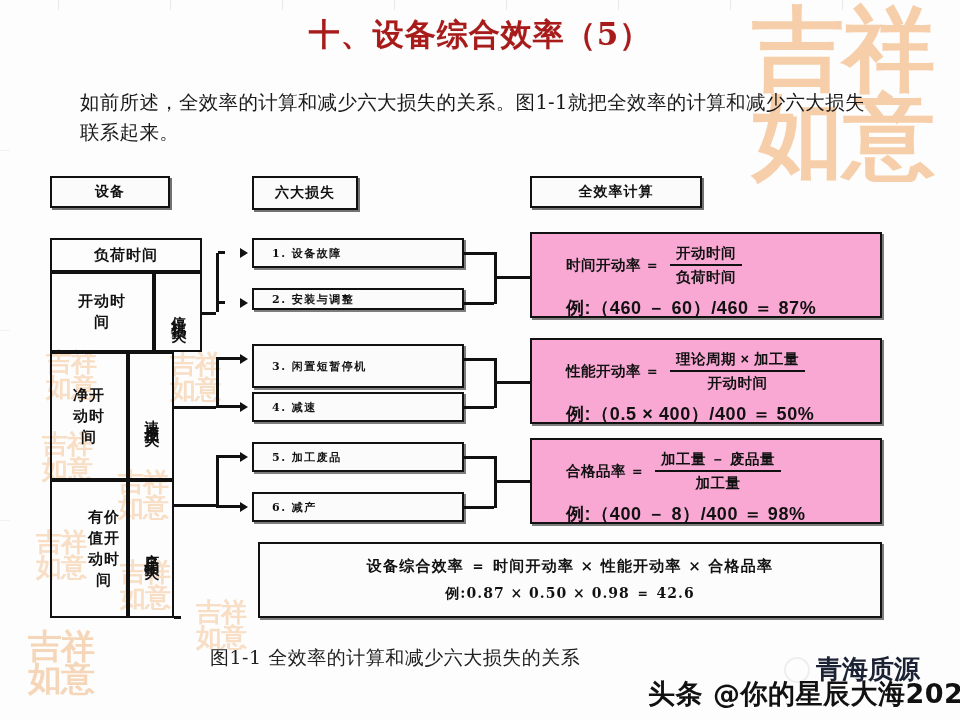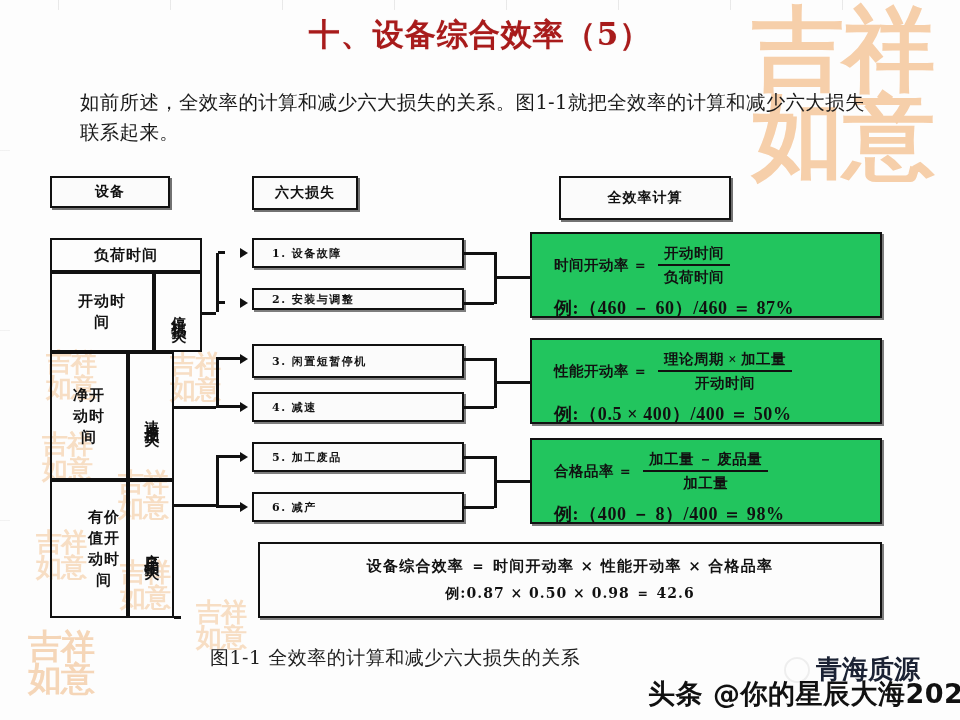--- a/index.html
+++ b/index.html
@@ -149,24 +149,24 @@
     font-weight: 700;
     color: #111;
     font-family: "DejaVu Serif", "Liberation Serif", serif;
     letter-spacing: 1.5px;
     box-shadow: 2px 2px 0 rgba(0,0,0,.5);
   }
 
   .formula-box {
     position: absolute;
     border: 2.5px solid #111;
-    background: #22c55e;
+    background: #f9a8d4;
     box-shadow: 2px 2px 0 rgba(0,0,0,.5);
-    padding: 10px 0 8px 22px;
-    font-family: Liberation Serif, serif;
+    padding: 10px 0 8px 34px;
+    font-family: Liberation Sans, sans-serif;
     color: #111;
   }
   .frow {
     display: flex; align-items: center;
     font-size: 14.5px; font-weight: 700; letter-spacing: .5px;
   }
   .frac { display: inline-flex; flex-direction: column; align-items: center; margin-left: 6px; }
   .frac .num { padding: 0 6px 1px 6px; border-bottom: 2px solid #111; }
   .frac .den { padding: 2px 6px 0 6px; }
   .example { margin-top: 9px; font-size: 18px; font-weight: 700; letter-spacing: .6px; }
@@ -271,21 +271,21 @@
     <div class="body-text">如前所述，全效率的计算和减少六大损失的关系。图1-1就把全效率的计算和减少六大损失联系起来。</div>
 
     <div class="diagram">
 
       <div class="box hdr" style="left:50px; top:176px; width:120px; height:32px;">
         <span>设备</span>
       </div>
       <div class="box hdr" style="left:252px; top:176px; width:106px; height:34px;">
         <span>六大损失</span>
       </div>
-      <div class="box hdr" style="left:530px; top:176px; width:172px; height:44px;margin-left:29px;">
+      <div class="box hdr" style="left:530px; top:176px; width:172px; height:32px;">
         <span>全效率计算</span>
       </div>
 
       <div class="cell" style="left:50px; top:238px; width:152px; height:34px;">
         <span>负荷时间</span>
       </div>
 
       <div class="cell" style="left:50px; top:272px; width:104px; height:80px;">
         <span style="width:60px;">开动时间</span>
       </div>
@@ -306,21 +306,21 @@
       <div class="cell vcell" style="left:128px; top:480px; width:46px; height:138px;">
         <span>序品损失</span>
       </div>
 
       <div class="loss-box" style="left:252px; top:238px; width:212px; height:30px;">
         <span>1. 设备故障</span>
       </div>
       <div class="loss-box" style="left:252px; top:288px; width:212px; height:22px;">
         <span>2. 安装与调整</span>
       </div>
-      <div class="loss-box" style="left:252px; top:344px; width:212px; height:34px;">
+      <div class="loss-box" style="left:252px; top:344px; width:212px; height:44px;">
         <span>3. 闲置短暂停机</span>
       </div>
       <div class="loss-box" style="left:252px; top:392px; width:212px; height:30px;">
         <span>4. 减速</span>
       </div>
       <div class="loss-box" style="left:252px; top:442px; width:212px; height:30px;">
         <span>5. 加工废品</span>
       </div>
       <div class="loss-box" style="left:252px; top:492px; width:212px; height:30px;">
         <span>6. 减产</span>

